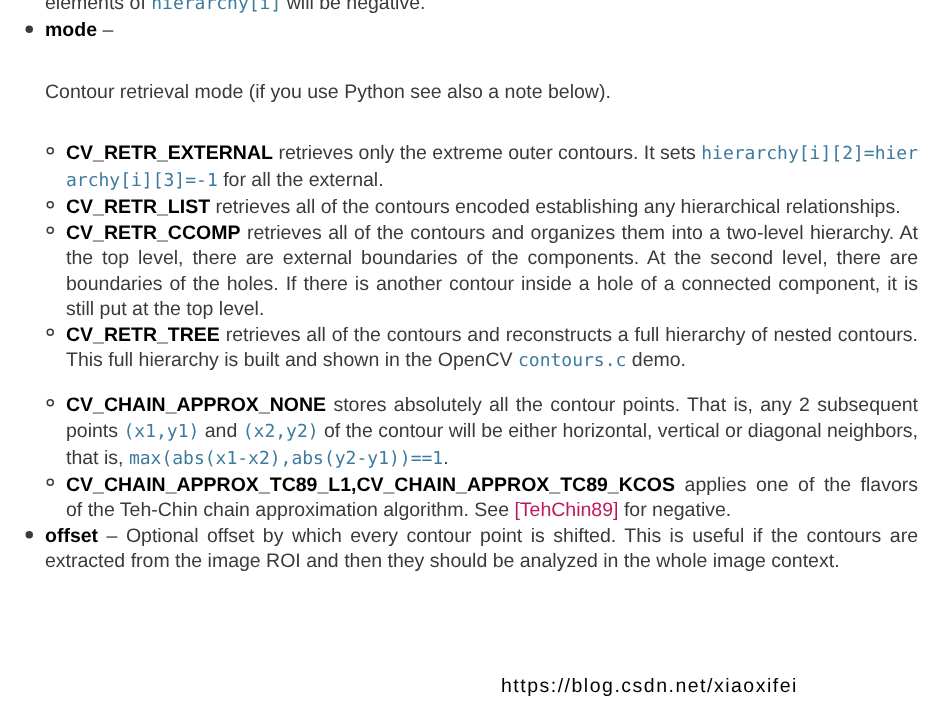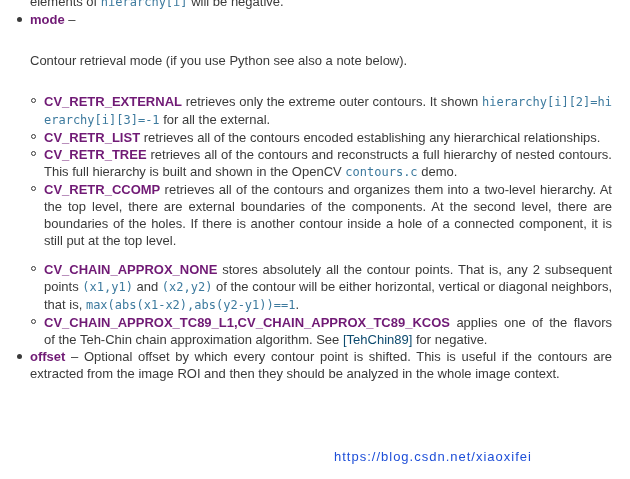--- a/index.html
+++ b/index.html
@@ -61,39 +61,39 @@
   ul.l2 > li::before {
     content: "";
     position: absolute;
     left: -13px; top: 5px;
     width: 5px; height: 5px;
     border-radius: 50%;
     border: 1px solid #3a3a3a;
     background: #ffffff;
     box-sizing: border-box;
   }
-  b.term { color: #701a75; font-weight: bold; }
+  b.term { color: #000000; font-weight: bold; }
   code.code {
     font-family: "DejaVu Sans Mono", monospace;
     font-size: 12px;
     color: #3d7a9e;
   }
   code.code.breakable { word-break: break-all; }
   a.cite {
-    color: #0c4a6e;
+    color: #be185d;
     text-decoration: none;
     cursor: pointer;
   }
   .watermark {
     position: absolute;
     z-index: 0;
     left: 334px; top: 448px;
     font-size: 13px;
     letter-spacing: 1px;
-    color: #1d4ed8;
+    color: #000000;
     white-space: nowrap;
     pointer-events: none;
   }
 </style>
 </head>
 <body>
 
 <div class="page">
 
   <div class="watermark">https://blog.csdn.net/xiaoxifei</div>
@@ -101,24 +101,24 @@
   <div class="flow">
 
     <div class="cont-line"><span>elements of </span><code class="code">hierarchy[i]</code><span> will be negative.</span></div>
 
     <ul class="l1">
 
       <li>
         <div class="label"><b class="term">mode</b><span> –</span></div>
         <p class="para"><span>Contour retrieval mode (if you use Python see also a note below).</span></p>
         <ul class="l2">
-          <li><b class="term">CV_RETR_EXTERNAL</b><span> retrieves only the extreme outer contours. It shown </span><code class="code breakable">hierarchy[i][2]=hierarchy[i][3]=-1</code><span> for all the external.</span></li>
+          <li><b class="term">CV_RETR_EXTERNAL</b><span> retrieves only the extreme outer contours. It sets </span><code class="code breakable">hierarchy[i][2]=hierarchy[i][3]=-1</code><span> for all the external.</span></li>
           <li><b class="term">CV_RETR_LIST</b><span> retrieves all of the contours encoded establishing any hierarchical relationships.</span></li>
+          <li><b class="term">CV_RETR_CCOMP</b><span> retrieves all of the contours and organizes them into a two-level hierarchy. At the top level, there are external boundaries of the components. At the second level, there are boundaries of the holes. If there is another contour inside a hole of a connected component, it is still put at the top level.</span></li>
           <li><b class="term">CV_RETR_TREE</b><span> retrieves all of the contours and reconstructs a full hierarchy of nested contours. This full hierarchy is built and shown in the OpenCV </span><code class="code">contours.c</code><span> demo.</span></li>
-          <li><b class="term">CV_RETR_CCOMP</b><span> retrieves all of the contours and organizes them into a two-level hierarchy. At the top level, there are external boundaries of the components. At the second level, there are boundaries of the holes. If there is another contour inside a hole of a connected component, it is still put at the top level.</span></li>
         </ul>
       </li>
 
       <li>
         <ul class="l2">
           <li><b class="term">CV_CHAIN_APPROX_NONE</b><span> stores absolutely all the contour points. That is, any 2 subsequent points </span><code class="code">(x1,y1)</code><span> and </span><code class="code">(x2,y2)</code><span> of the contour will be either horizontal, vertical or diagonal neighbors, that is, </span><code class="code breakable">max(abs(x1-x2),abs(y2-y1))==1</code><span>.</span></li>
           <li><b class="term">CV_CHAIN_APPROX_TC89_L1,CV_CHAIN_APPROX_TC89_KCOS</b><span> applies one of the flavors of the Teh-Chin chain approximation algorithm. See </span><a class="cite">[TehChin89]</a><span> for negative.</span></li>
         </ul>
       </li>
 

